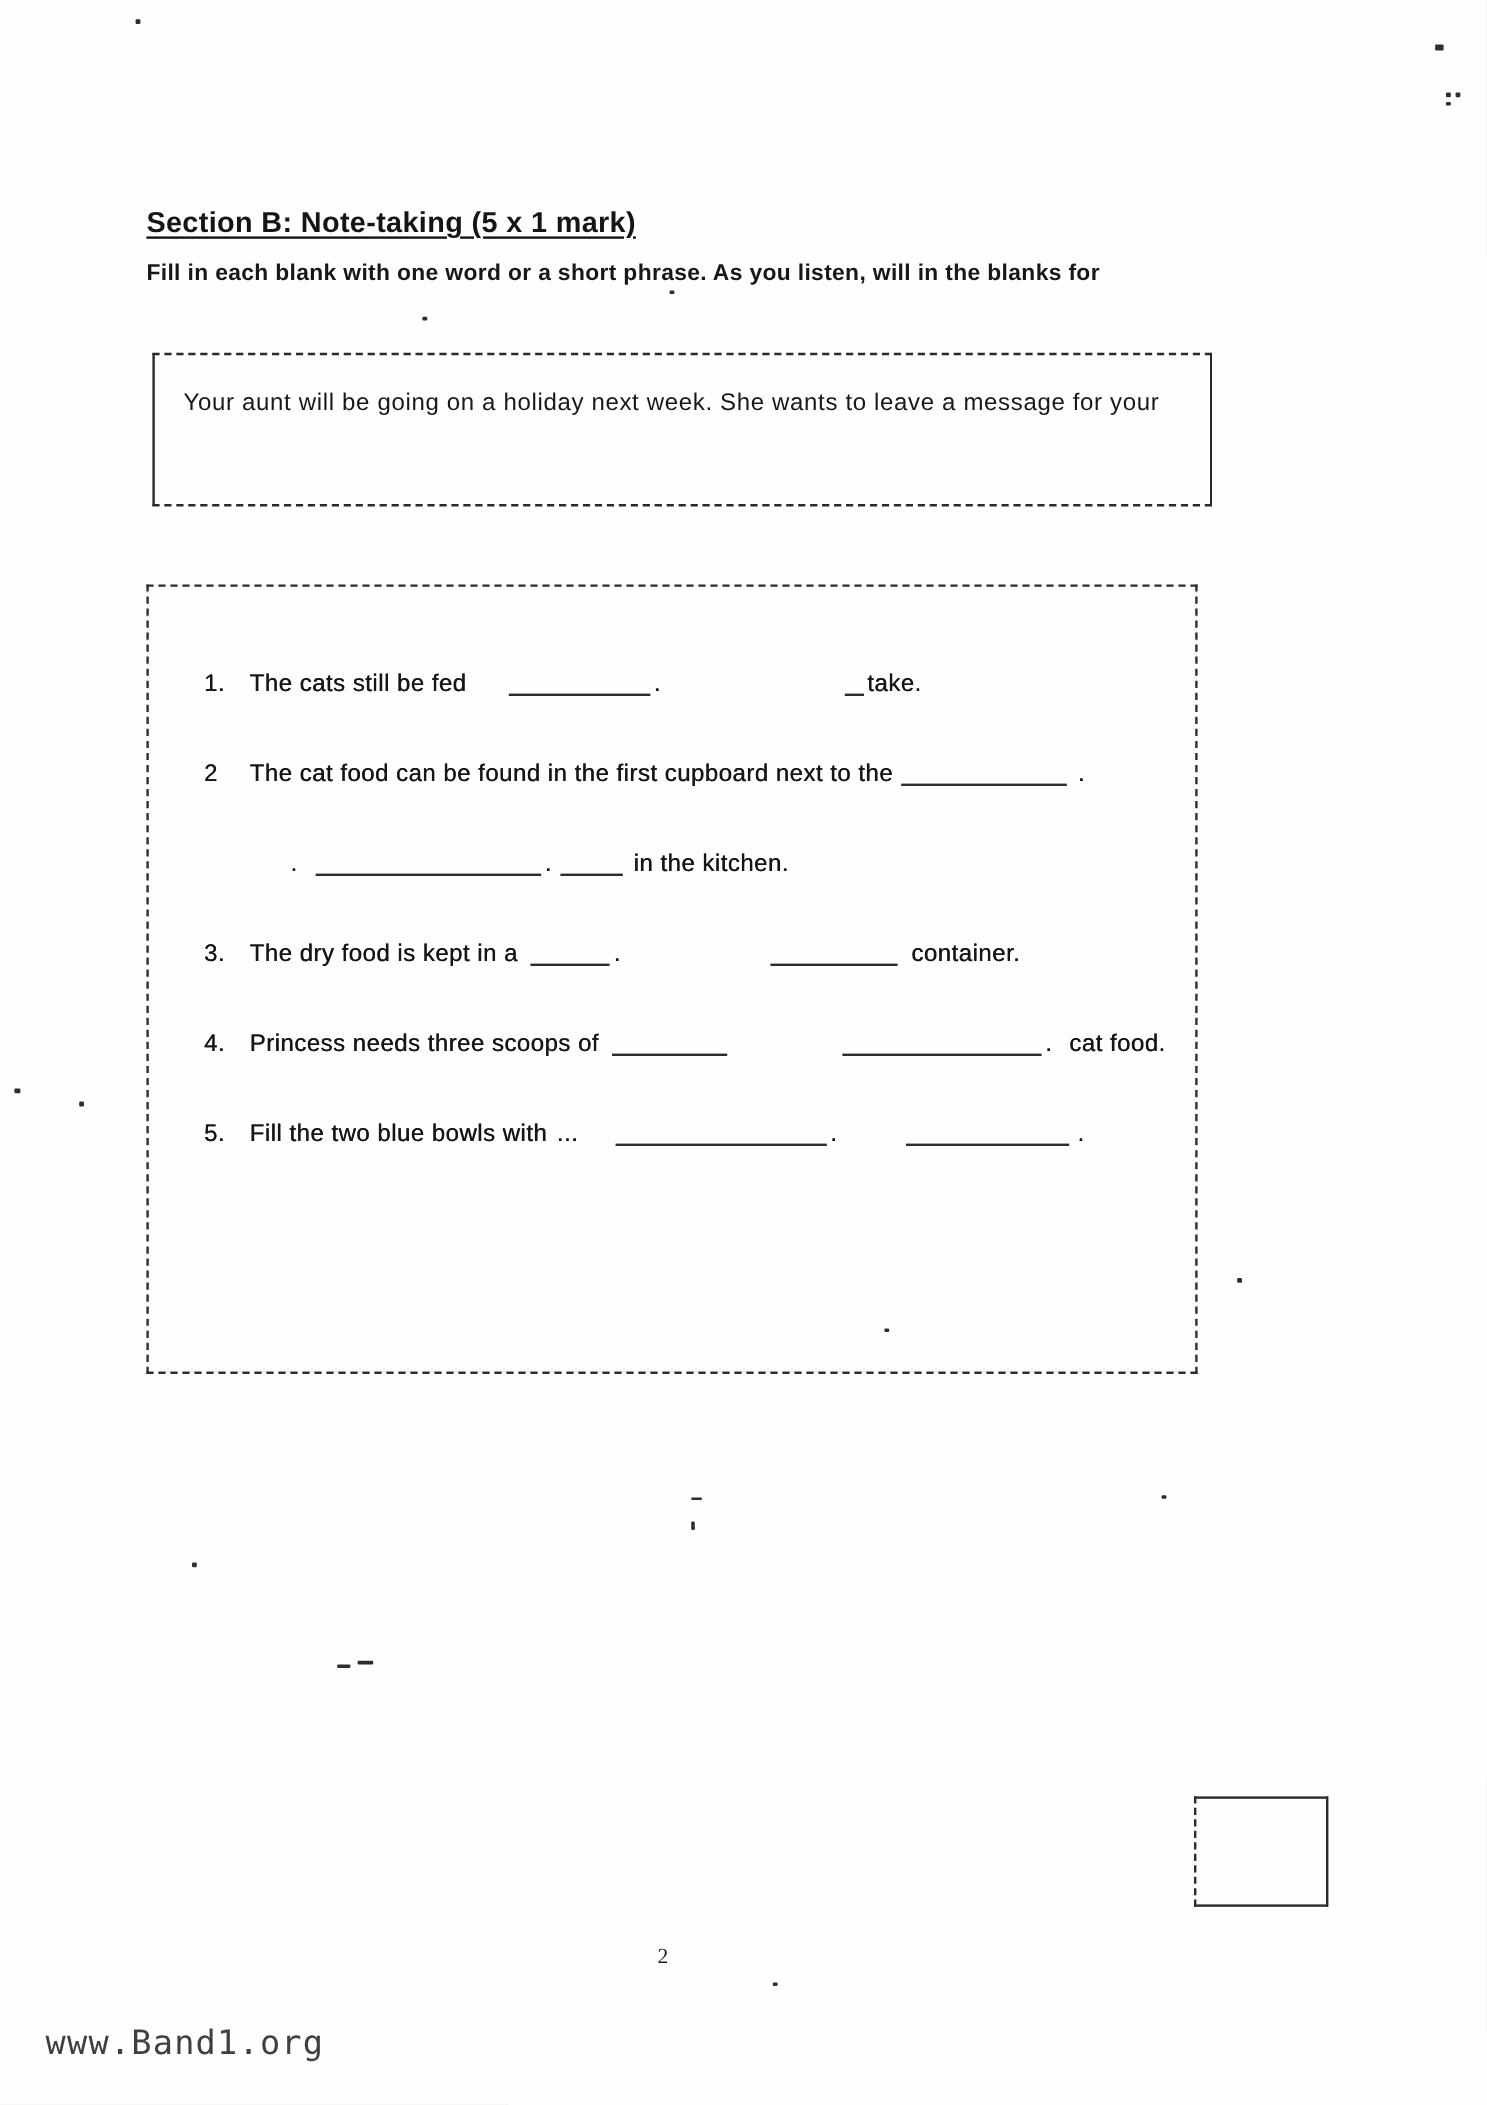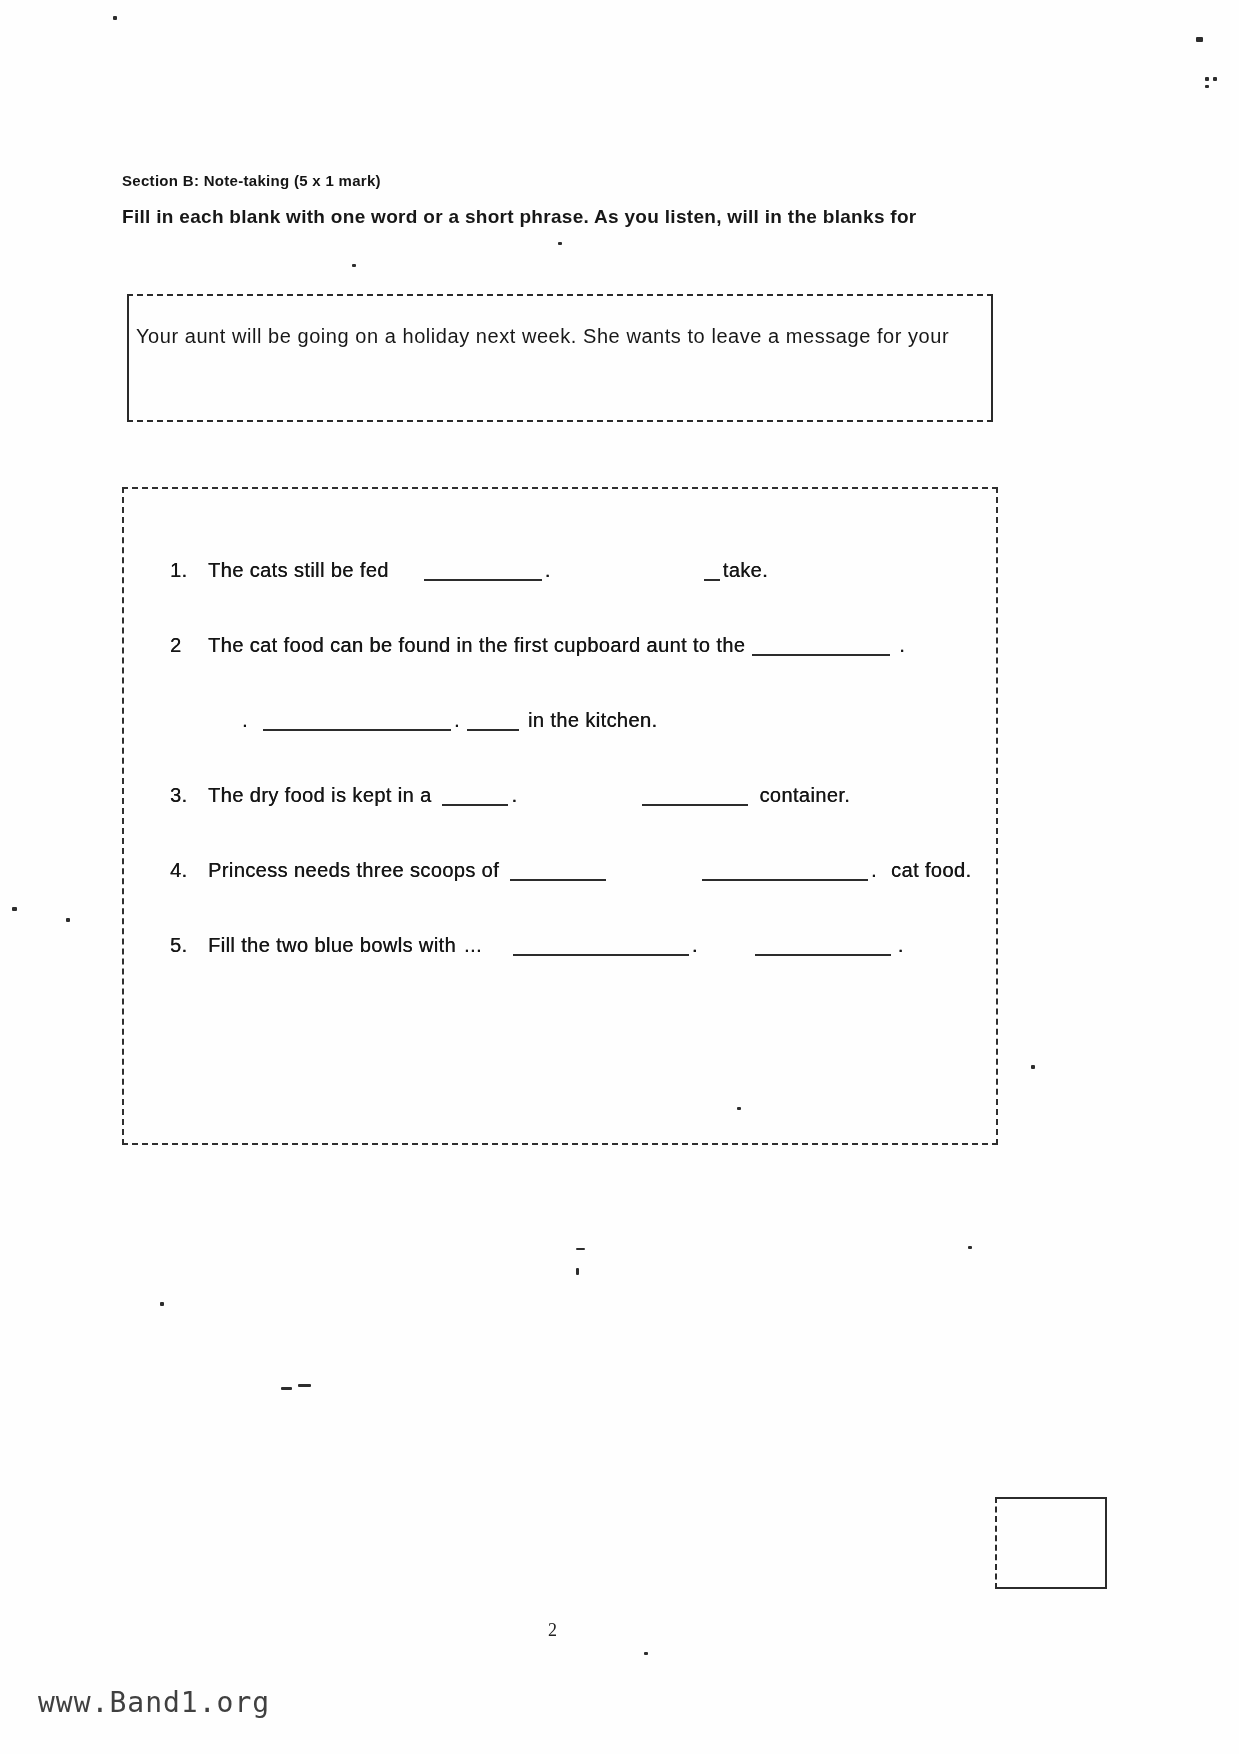--- a/index.html
+++ b/index.html
@@ -8,38 +8,39 @@
     width:1239px;height:1754px;
     background:#fefefe;
     font-family:"Liberation Sans", sans-serif;
     color:#1c1c1c;
     overflow:hidden;
   }
   
   .header{position:absolute;left:122px;top:172px;width:900px;}
   .section-title{
     margin:0 0 12px 0;
-    font-size:15px;font-weight:bold;
+    font-size:24px;font-weight:bold;
     letter-spacing:.3px;
+    text-decoration:underline;
     text-decoration-thickness:2px;
     text-underline-offset:4px;
     color:#151515;
   }
   .instr{
     font-size:19px;font-weight:bold;letter-spacing:.3px;
     line-height:31px;color:#171717;
   }
   
   .scenario-box{
     position:absolute;left:127px;top:294px;
     width:845px;height:104px;
     border:2px solid #2a2a2a;
     border-top-style:dashed;
     border-bottom-style:dashed;
-    padding:20px 10px 0 7px;
+    padding:20px 10px 0 24px;
     font-size:20px;letter-spacing:.55px;
     line-height:40px;color:#181818;
   }
   
   .questions-box{
     position:absolute;left:122px;top:487px;
     width:806px;height:584px;
     border:2px dashed #2e2e2e;
     padding:70px 20px 0 46px;
   }
@@ -90,21 +91,21 @@
     <div class="instr">Fill in each blank with one word or a short phrase. As you listen, will in the blanks for</div>
   </div>
 
   <div class="scenario-box">
     <div>Your aunt will be going on a holiday next week. She wants to leave a message for your</div>
   </div>
 
   <div class="questions-box">
     <div id="questions-list">
         <div class="q-row"><span class="q-num">1.</span><span class="q-text">The cats still be fed</span><span class="q-gap" style="width: 28px;"></span><span class="q-blank" style="width: 118px;"></span><span class="q-text">.</span><span class="q-gap" style="width: 146px;"></span><span class="q-blank" style="width: 16px;"></span><span class="q-text">take.</span></div>
-        <div class="q-row"><span class="q-num">2</span><span class="q-text">The cat food can be found in the first cupboard aunt to the</span><span class="q-blank" style="width: 138px;"></span><span class="q-gap" style="width: 6px;"></span><span class="q-text">.</span></div>
+        <div class="q-row"><span class="q-num">2</span><span class="q-text">The cat food can be found in the first cupboard next to the</span><span class="q-blank" style="width: 138px;"></span><span class="q-gap" style="width: 6px;"></span><span class="q-text">.</span></div>
         <div class="q-row cont"><span class="q-num"></span><span class="q-text">.</span><span class="q-gap" style="width: 8px;"></span><span class="q-blank" style="width: 188px;"></span><span class="q-text">.</span><span class="q-blank" style="width: 52px;"></span><span class="q-gap" style="width: 6px;"></span><span class="q-text">in the kitchen.</span></div>
         <div class="q-row"><span class="q-num">3.</span><span class="q-text">The dry food is kept in a</span><span class="q-gap" style="width: 4px;"></span><span class="q-blank" style="width: 66px;"></span><span class="q-text">.</span><span class="q-gap" style="width: 118px;"></span><span class="q-blank" style="width: 106px;"></span><span class="q-gap" style="width: 8px;"></span><span class="q-text">container.</span></div>
         <div class="q-row"><span class="q-num">4.</span><span class="q-text">Princess needs three scoops of</span><span class="q-gap" style="width: 4px;"></span><span class="q-blank" style="width: 96px;"></span><span class="q-gap" style="width: 90px;"></span><span class="q-blank" style="width: 166px;"></span><span class="q-text">.</span><span class="q-gap" style="width: 10px;"></span><span class="q-text">cat food.</span></div>
         <div class="q-row"><span class="q-num">5.</span><span class="q-text">Fill the two blue bowls with</span><span class="q-gap" style="width: 4px;"></span><span class="q-text">...</span><span class="q-gap" style="width: 24px;"></span><span class="q-blank" style="width: 176px;"></span><span class="q-text">.</span><span class="q-gap" style="width: 50px;"></span><span class="q-blank" style="width: 136px;"></span><span class="q-gap" style="width: 4px;"></span><span class="q-text">.</span></div>
       </div>
   </div>
 
   <div class="score-box"></div>
 
   <div class="page-number">2</div>

